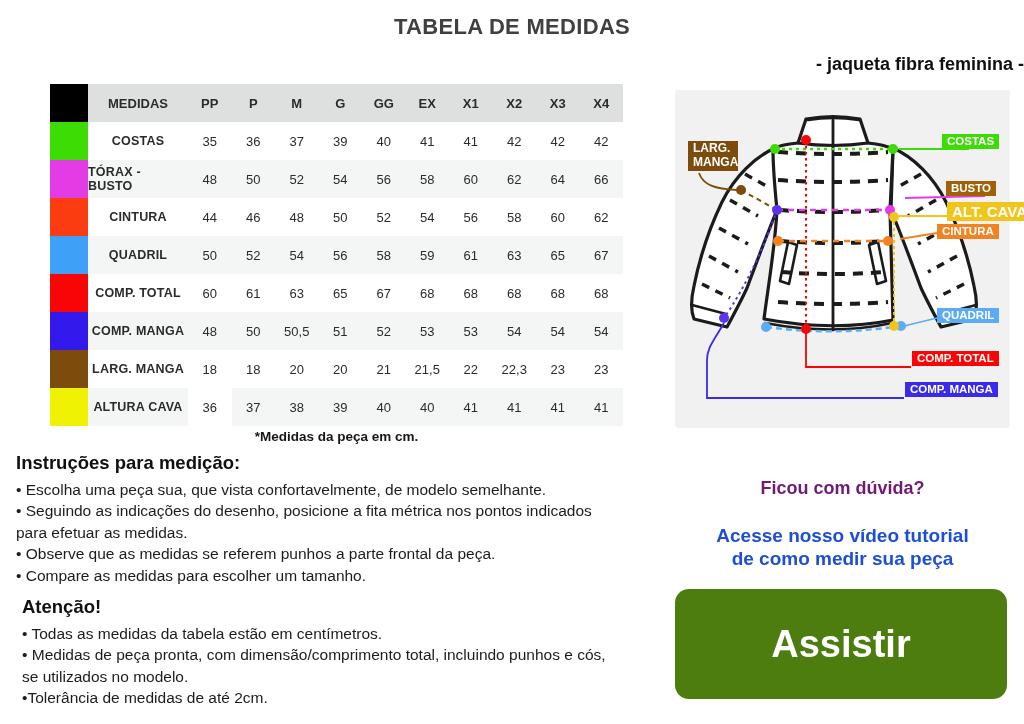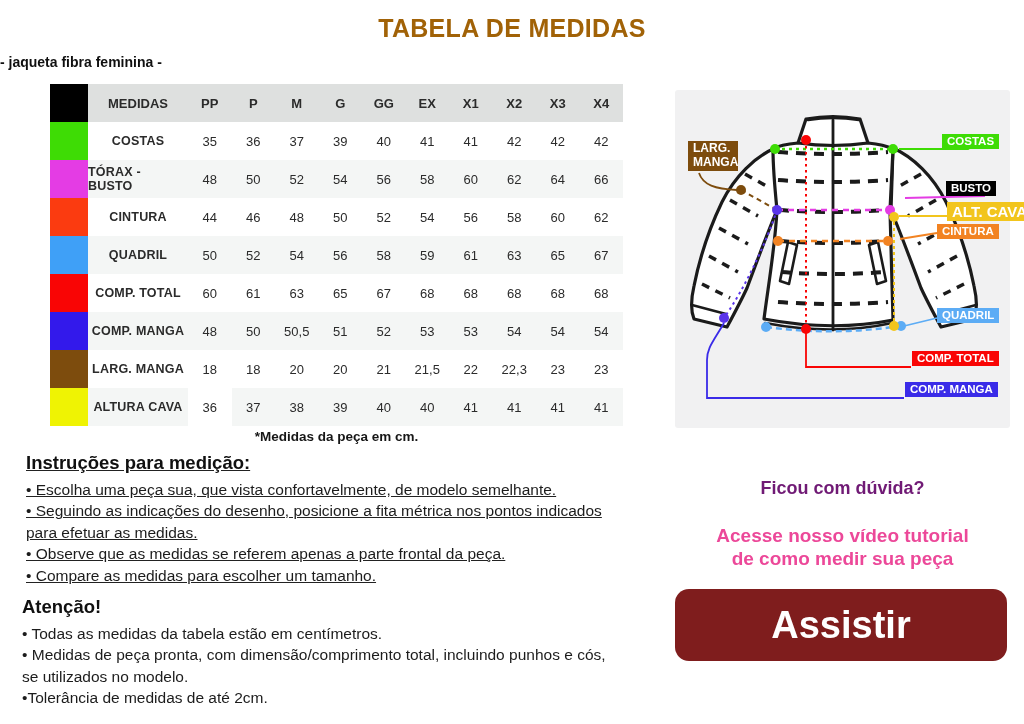--- a/index.html
+++ b/index.html
@@ -3,22 +3,22 @@
 <meta charset="utf-8">
 <style>
   html,body{margin:0;padding:0;}
   body{
     width:1024px;height:724px;background:#ffffff;position:relative;overflow:hidden;
     font-family:"Liberation Sans","DejaVu Sans",sans-serif;color:#222;
   }
   .abs{position:absolute;}
 
   
-  .title{top:14px;left:0;width:1024px;text-align:center;font-size:25px;font-weight:800;color:#a16207;letter-spacing:.3px;}
-  .subtitle{top:54px;left:0;width:1024px;text-align:left;font-size:14px;font-weight:700;color:#101010;}
+  .title{top:14px;left:0;width:1024px;text-align:center;font-size:22px;font-weight:800;color:#404040;letter-spacing:.3px;}
+  .subtitle{top:54px;left:0;width:1024px;text-align:right;font-size:18px;font-weight:700;color:#101010;}
 
   
   #size-table{left:50px;top:84px;display:grid;grid-template-columns:38px 100px repeat(10,43.5px);position:absolute;}
   .cell{height:38px;display:flex;align-items:center;justify-content:center;font-size:13px;color:#2b2b2b;}
   .hdr{background:#dee0df;font-weight:700;font-size:13px;}
   .rowlabel{font-weight:700;font-size:12.5px;letter-spacing:.2px;}
   .even{background:#ffffff;}
   .odd{background:#f4f6f5;}
   .white-cell{background:#ffffff;}
   .note{top:429px;left:50px;width:573px;text-align:center;font-weight:700;font-size:13.5px;color:#161616;}
@@ -31,29 +31,29 @@
   #lbl-larg-manga{left:13px;top:51px;white-space:normal;width:40px;font-size:12px;}
   #lbl-costas{left:267px;top:44px;}
   #lbl-busto{left:271px;top:91px;}
   #lbl-alt-cava{left:272px;top:112px;font-size:15px;}
   #lbl-cintura{left:262px;top:134px;}
   #lbl-quadril{left:262px;top:218px;}
   #lbl-comp-total{left:237px;top:261px;}
   #lbl-comp-manga{left:230px;top:292px;}
 
   
-  .instructions{left:26px;top:452px;width:600px;text-decoration:underline;}
+  .instructions{left:16px;top:452px;width:600px;}
   .attention{left:22px;top:596px;width:600px;}
   .sec-title{font-size:18.5px;font-weight:800;color:#101010;margin-bottom:5px;}
   .sec-item{font-size:15.5px;line-height:1.38;color:#1c1c1c;}
 
   
   .cta-question{left:675px;top:478px;width:335px;text-align:center;font-size:18px;font-weight:800;color:#701a75;}
-  .cta-lines{left:660px;top:524px;width:365px;text-align:center;font-size:19px;font-weight:800;color:#ec4899;line-height:1.22;}
-  .watch-btn{left:675px;top:589px;width:332px;height:72px;background:#7f1d1d;border-radius:14px;
+  .cta-lines{left:660px;top:524px;width:365px;text-align:center;font-size:19px;font-weight:800;color:#1d4ed8;line-height:1.22;}
+  .watch-btn{left:675px;top:589px;width:332px;height:110px;background:#4d7c0f;border-radius:14px;
              color:#ffffff;display:flex;align-items:center;justify-content:center;
              font-size:38px;font-weight:700;cursor:pointer;}
 </style>
 </head>
 <body>
 
 <div class="abs title">TABELA DE MEDIDAS</div>
 <div class="abs subtitle">- jaqueta fibra feminina -</div>
 
 <div id="size-table">
@@ -242,33 +242,33 @@
       <circle cx="91" cy="237" r="5" fill="#5cacf5"></circle>
       <circle cx="226" cy="236" r="5" fill="#5cacf5"></circle>
       <circle cx="219" cy="236" r="5" fill="#f2c51d"></circle>
       <circle cx="131" cy="239" r="5" fill="#f90505"></circle>
       <circle cx="49" cy="228" r="5" fill="#5a35ea"></circle>
     </g>
   </svg>
 
   <div class="dlabel" id="lbl-larg-manga" style="background-color: rgb(125, 76, 13);">LARG. MANGA</div>
   <div class="dlabel" id="lbl-costas" style="background-color: rgb(62, 220, 5);">COSTAS</div>
-  <div class="dlabel" id="lbl-busto" style="background-color: #000000;">BUSTO</div>
+  <div class="dlabel" id="lbl-busto" style="background-color: #a16207;">BUSTO</div>
   <div class="dlabel" id="lbl-alt-cava" style="background-color: rgb(242, 197, 29);">ALT. CAVA</div>
   <div class="dlabel" id="lbl-cintura" style="background-color: rgb(242, 131, 34);">CINTURA</div>
   <div class="dlabel" id="lbl-quadril" style="background-color: rgb(92, 172, 245);">QUADRIL</div>
   <div class="dlabel" id="lbl-comp-total" style="background-color: rgb(249, 5, 5);">COMP. TOTAL</div>
   <div class="dlabel" id="lbl-comp-manga" style="background-color: rgb(58, 43, 232);">COMP. MANGA</div>
 </div>
 
 <div class="abs instructions">
   <div class="sec-title">Instruções para medição:</div>
   <div class="sec-item">• Escolha uma peça sua, que vista confortavelmente, de modelo semelhante.</div>
   <div class="sec-item">• Seguindo as indicações do desenho, posicione a fita métrica nos pontos indicados para efetuar as medidas.</div>
-  <div class="sec-item">• Observe que as medidas se referem apenas a parte frontal da peça.</div>
+  <div class="sec-item">• Observe que as medidas se referem punhos a parte frontal da peça.</div>
   <div class="sec-item">• Compare as medidas para escolher um tamanho.</div>
 </div>
 
 <div class="abs attention">
   <div class="sec-title">Atenção!</div>
   <div class="sec-item">• Todas as medidas da tabela estão em centímetros.</div>
   <div class="sec-item">• Medidas de peça pronta, com dimensão/comprimento total, incluindo punhos e cós, se utilizados no modelo.</div>
   <div class="sec-item">•Tolerância de medidas de até 2cm.</div>
 </div>
 

